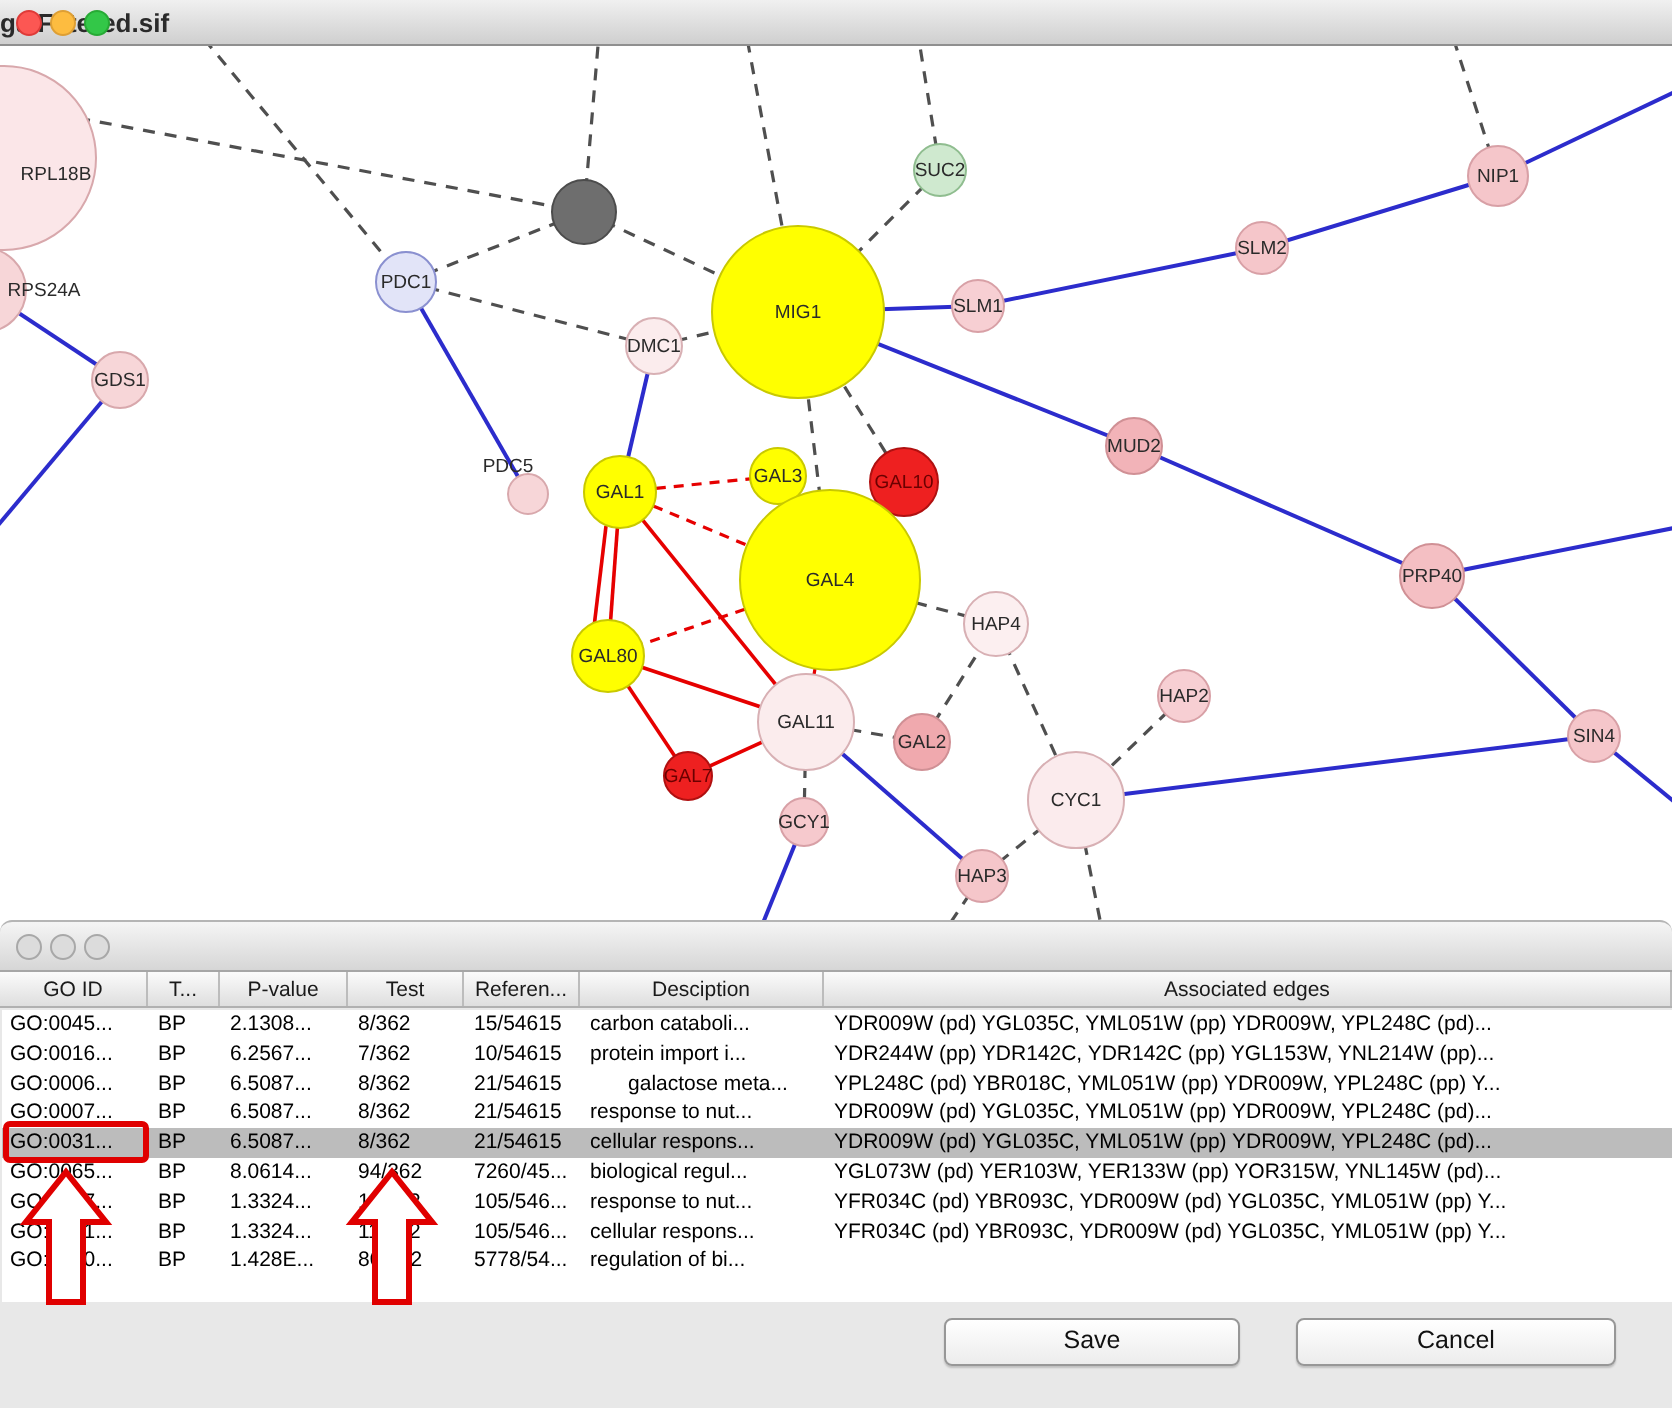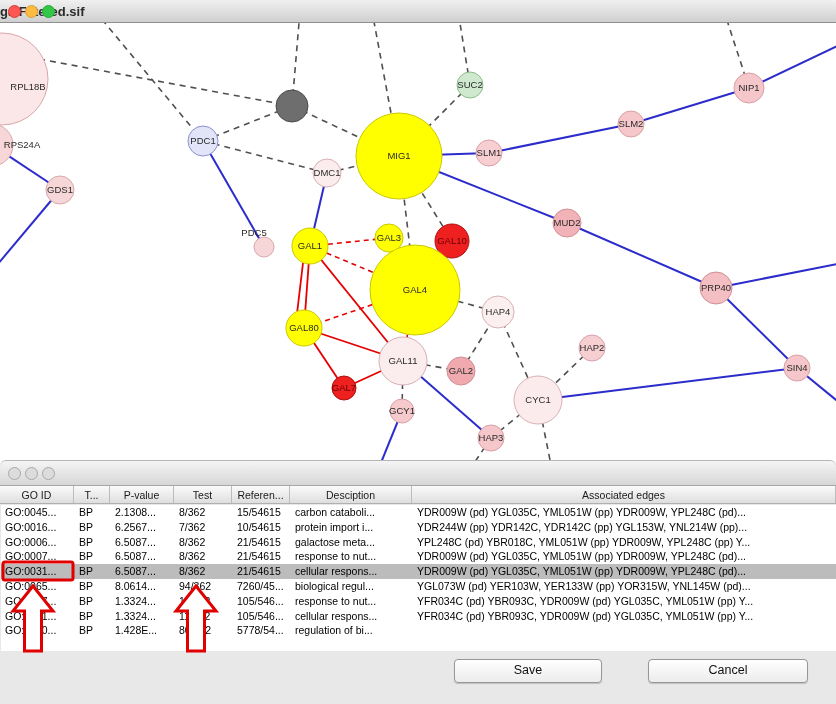--- a/index.html
+++ b/index.html
@@ -37,21 +37,21 @@
     border-right:1px solid #bcbcbc;box-sizing:border-box;white-space:nowrap;overflow:hidden;}
   #table-body{position:absolute;top:505px;left:1px;width:836px;height:146px;background:#ffffff;overflow:hidden;}
   .tr{display:flex;height:14.8px;}
   .tr.selected{background:#bcbcbc;}
   .td{font-size:10.5px;line-height:14.8px;padding-left:4px;box-sizing:border-box;
       white-space:nowrap;overflow:hidden;color:#000;}
   
   .mac-btn{position:absolute;height:22px;border:1px solid #979797;border-radius:4px;
     background:linear-gradient(#ffffff,#ececec);font-size:12.5px;color:#111;
     text-align:center;line-height:21px;box-shadow:0 1px 1px rgba(0,0,0,0.18);cursor:default;}
-  #save-btn{left:454px;top:659px;width:146px;}
+  #save-btn{left:472px;top:659px;width:146px;}
   #cancel-btn{left:648px;top:659px;width:158px;}
   
   #annotation-layer{position:absolute;top:0;left:0;width:836px;height:704px;pointer-events:none;z-index:50;}
 </style>
 </head>
 <body>
 
 <div class="titlebar" id="top-titlebar">
   <span class="traffic t-red"></span>
   <span class="traffic t-yellow"></span>
@@ -260,21 +260,21 @@
       <div class="td" style="width: 58px;">10/54615</div>
       <div class="td" style="width: 122px;">protein import i...</div>
       <div class="td" style="width: 424px;">YDR244W (pp) YDR142C, YDR142C (pp) YGL153W, YNL214W (pp)...</div>
     </div>
     <div class="tr">
       <div class="td" style="width: 74px;">GO:0006...</div>
       <div class="td" style="width: 36px;">BP</div>
       <div class="td" style="width: 64px;">6.5087...</div>
       <div class="td" style="width: 58px;">8/362</div>
       <div class="td" style="width: 58px;">21/54615</div>
-      <div class="td" style="width: 122px;">galactose meta...</div>
+      <div class="td" style="width: 122px; text-align: center;">galactose meta...</div>
       <div class="td" style="width: 424px;">YPL248C (pd) YBR018C, YML051W (pp) YDR009W, YPL248C (pp) Y...</div>
     </div>
     <div class="tr">
       <div class="td" style="width: 74px;">GO:0007...</div>
       <div class="td" style="width: 36px;">BP</div>
       <div class="td" style="width: 64px;">6.5087...</div>
       <div class="td" style="width: 58px;">8/362</div>
       <div class="td" style="width: 58px;">21/54615</div>
       <div class="td" style="width: 122px;">response to nut...</div>
       <div class="td" style="width: 424px;">YDR009W (pd) YGL035C, YML051W (pp) YDR009W, YPL248C (pd)...</div>

